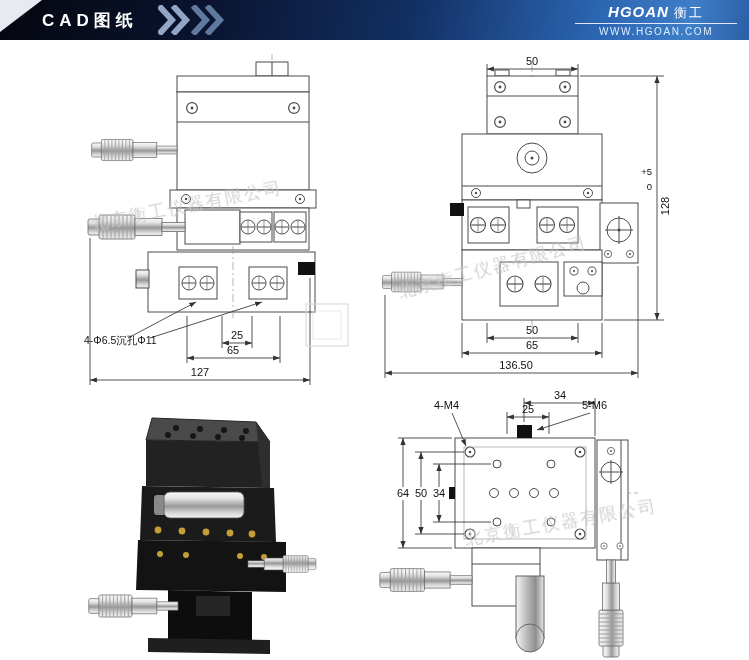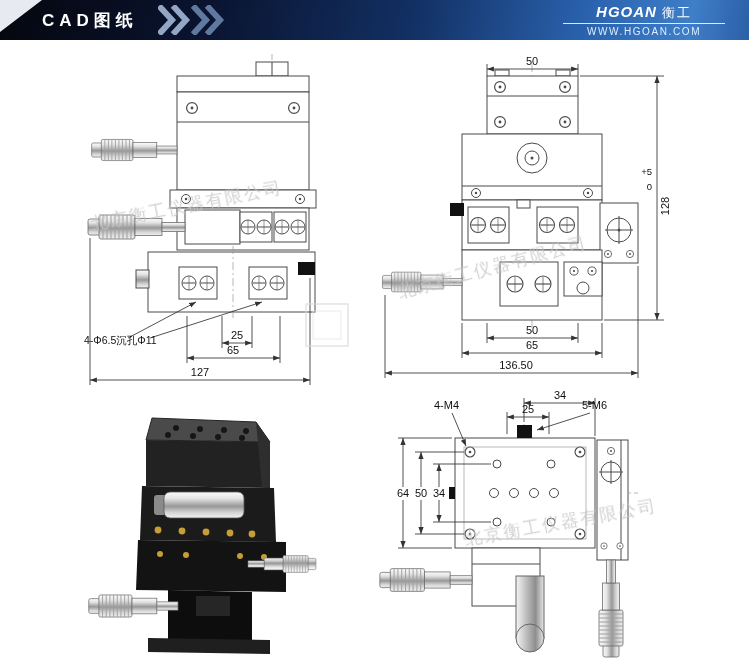--- a/index.html
+++ b/index.html
@@ -19,21 +19,21 @@
   .corner-tri {
     position:absolute; top:0; left:0; width:0; height:0;
     border-top:32px solid #e7eaf0; border-right:42px solid transparent;
   }
   .hdr-title {
     position:absolute; left:42px; top:9px; color:#ffffff;
     font-size:17px; font-weight:bold; letter-spacing:5px; white-space:nowrap;
   }
   .chevrons { position:absolute; left:158px; top:5px; }
   .logo {
-    position:absolute; right:24px; top:3px; width:162px; height:35px;
+    position:absolute; right:12px; top:3px; width:162px; height:35px;
     color:#fff; text-align:center; cursor:pointer;
   }
   .logo-row {
     font-size:15px; font-weight:bold; font-style:italic; letter-spacing:1px;
     border-bottom:1px solid rgba(255,255,255,.85); padding-bottom:1px; white-space:nowrap;
   }
   .logo-cn { font-style:normal; font-weight:normal; font-size:13px; margin-left:5px; letter-spacing:2px; }
   .logo-url { font-size:10px; letter-spacing:1.6px; color:#dceeff; margin-top:2px; white-space:nowrap; }
 
   

